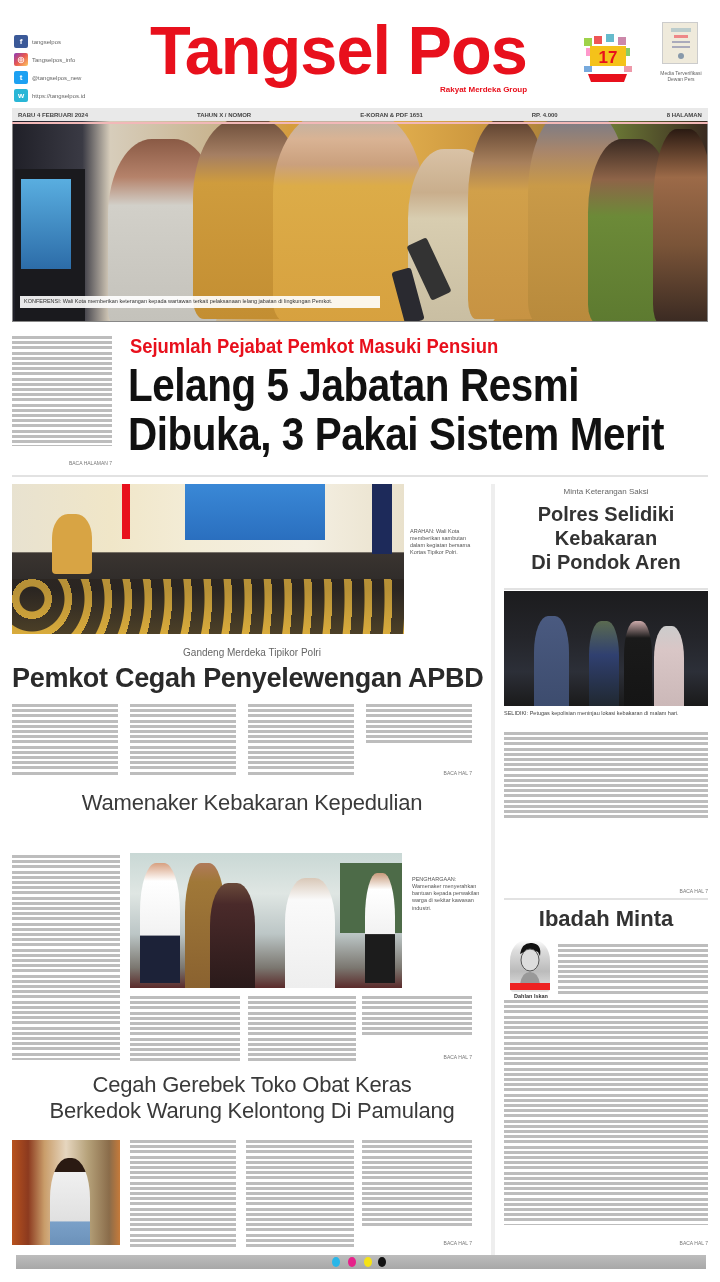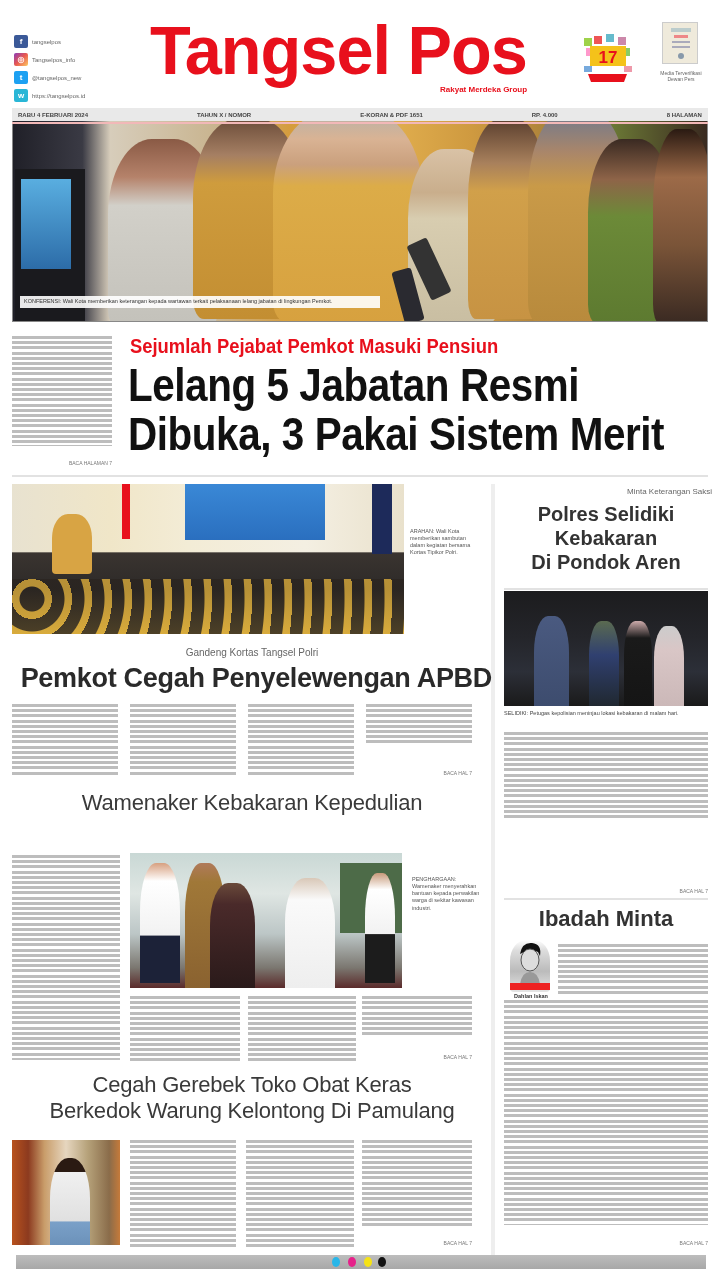--- a/index.html
+++ b/index.html
@@ -43,36 +43,36 @@
 
   
   .photo2 { left: 12px; top: 484px; width: 392px; height: 150px; overflow: hidden;
     background:
       linear-gradient(180deg, transparent 0%, transparent 45%, #3a3430 46%, #2d2a28 70%, #d6b043 100%),
       linear-gradient(90deg, #e8e2d0 0%, #f0e6c8 25%, #f3ecd6 45%, #f4efe2 75%, #e9e1cc 100%);
   }
   .screen2 { left: 185px; top: 484px; width: 140px; height: 56px; background: linear-gradient(180deg, #3a88d6, #2a6fbf); }
   .cap2 { left: 410px; top: 528px; width: 70px; font-size: 5.5px; color: #555; line-height: 1.3; }
   .kicker2 { left: 12px; top: 647px; width: 480px; text-align: center; font-size: 10px; color: #666; }
-  .title2 { left: 12px; top: 663px; width: 480px; text-align: right; font-size: 27px; font-weight: bold; color: #2a2a2a; letter-spacing: -0.3px; }
+  .title2 { left: 12px; top: 663px; width: 480px; text-align: left; font-size: 27px; font-weight: bold; color: #2a2a2a; letter-spacing: -0.3px; }
   .col { position: absolute; }
 
   
   .title3 { left: 12px; top: 790px; width: 480px; text-align: center; font-size: 22px; color: #3a3a3a; line-height: 26px; letter-spacing: -0.2px; }
   .photo3 { left: 130px; top: 853px; width: 272px; height: 135px; overflow: hidden;
     background: linear-gradient(180deg, #c9d8d5 0%, #dfe6e3 30%, #bcc6c6 60%, #7b7770 85%, #5a2a2a 100%); }
   .cap3 { left: 412px; top: 876px; width: 70px; font-size: 5.5px; color: #555; line-height: 1.3; }
 
   
   .title4 { left: 12px; top: 1072px; width: 480px; text-align: center; font-size: 22px; color: #3a3a3a; line-height: 26px; letter-spacing: -0.2px; }
   .photo4 { left: 12px; top: 1140px; width: 108px; height: 105px; overflow: hidden;
     background: linear-gradient(90deg, #b8521d 0%, #8c3a1f 15%, #c99d6a 30%, #e6d6bf 50%, #b6a27a 70%, #8a6c4a 90%, #c57a3a 100%); }
 
   
-  .rk { left: 500px; top: 487px; width: 212px; text-align: right; font-size: 8px; color: #666; }
+  .rk { left: 500px; top: 487px; width: 212px; text-align: center; font-size: 8px; color: #666; }
   .rt { left: 500px; top: 502px; width: 212px; text-align: center; font-size: 20px; font-weight: bold; color: #333; line-height: 24px; }
   .photoR { left: 504px; top: 591px; width: 204px; height: 115px; overflow: hidden;
     background: linear-gradient(180deg, #1c1c1e 0%, #24252a 40%, #2c2f38 70%, #1a1a1a 100%); }
   .capR { left: 504px; top: 710px; width: 204px; font-size: 5.5px; color: #444; white-space: nowrap; overflow: hidden; }
   .ib-title { left: 500px; top: 906px; width: 212px; text-align: center; font-size: 22px; font-weight: bold; color: #333; }
   .ib-photo { left: 510px; top: 940px; width: 40px; height: 52px; background: linear-gradient(180deg, #fff 0%, #ddd 20%, #bbb 60%, #e5e5e5 100%); border-radius: 40% 40% 4px 4px; }
   .ib-badge { left: 510px; top: 983px; width: 40px; height: 7px; background: #ee2222; }
   .ib-name { left: 506px; top: 993px; width: 50px; font-size: 5.5px; font-weight: bold; color: #333; text-align: center; }
 
   
@@ -165,21 +165,21 @@
 <div class="abs vdiv"></div>
 
 <div class="abs photo2">
   <div style="position:absolute;left:40px;top:30px;width:40px;height:60px;background:#d8a444;border-radius:40% 40% 4px 4px;"></div>
   <div style="position:absolute;left:110px;top:0;width:8px;height:55px;background:#e8101c;"></div>
   <div style="position:absolute;left:360px;top:0;width:20px;height:70px;background:#1d2a5a;"></div>
   <div style="position:absolute;left:0;top:95px;width:392px;height:55px;background:repeating-radial-gradient(circle at 20px 20px,#2a2420 0px,#2a2420 12px,#d9aa3a 13px,#d9aa3a 20px);opacity:0.8;"></div>
 </div>
 <div class="abs screen2"></div>
 <div class="abs cap2">ARAHAN: Wali Kota memberikan sambutan dalam kegiatan bersama Kortas Tipikor Polri.</div>
-<div class="abs kicker2">Gandeng Kortas Tangsel Polri</div>
+<div class="abs kicker2">Gandeng Merdeka Tipikor Polri</div>
 <div class="abs title2">Pemkot Cegah Penyelewengan APBD</div>
 <div class="col textblock" style="left:12px;top:704px;width:106px;height:72px;"></div>
 <div class="col textblock" style="left:130px;top:704px;width:106px;height:72px;"></div>
 <div class="col textblock" style="left:248px;top:704px;width:106px;height:72px;"></div>
 <div class="col textblock" style="left:366px;top:704px;width:106px;height:42px;"></div>
 <div class="abs byline" style="left:366px;top:770px;width:106px;">BACA HAL 7</div>
 
 <div class="abs title3">
   <div>Wamenaker Kebakaran Kepedulian</div>
 </div>

